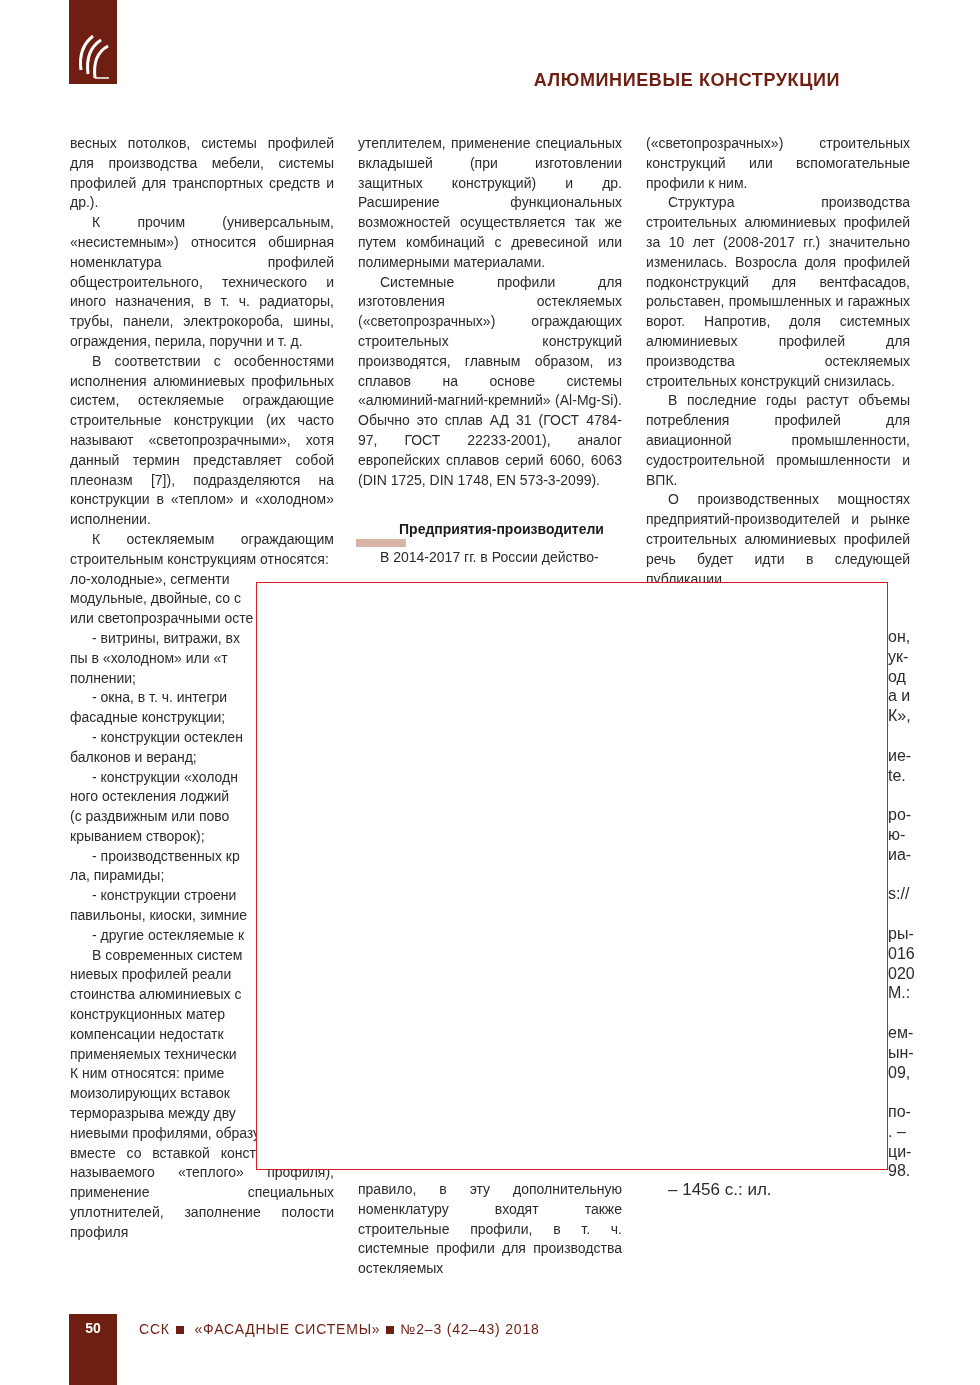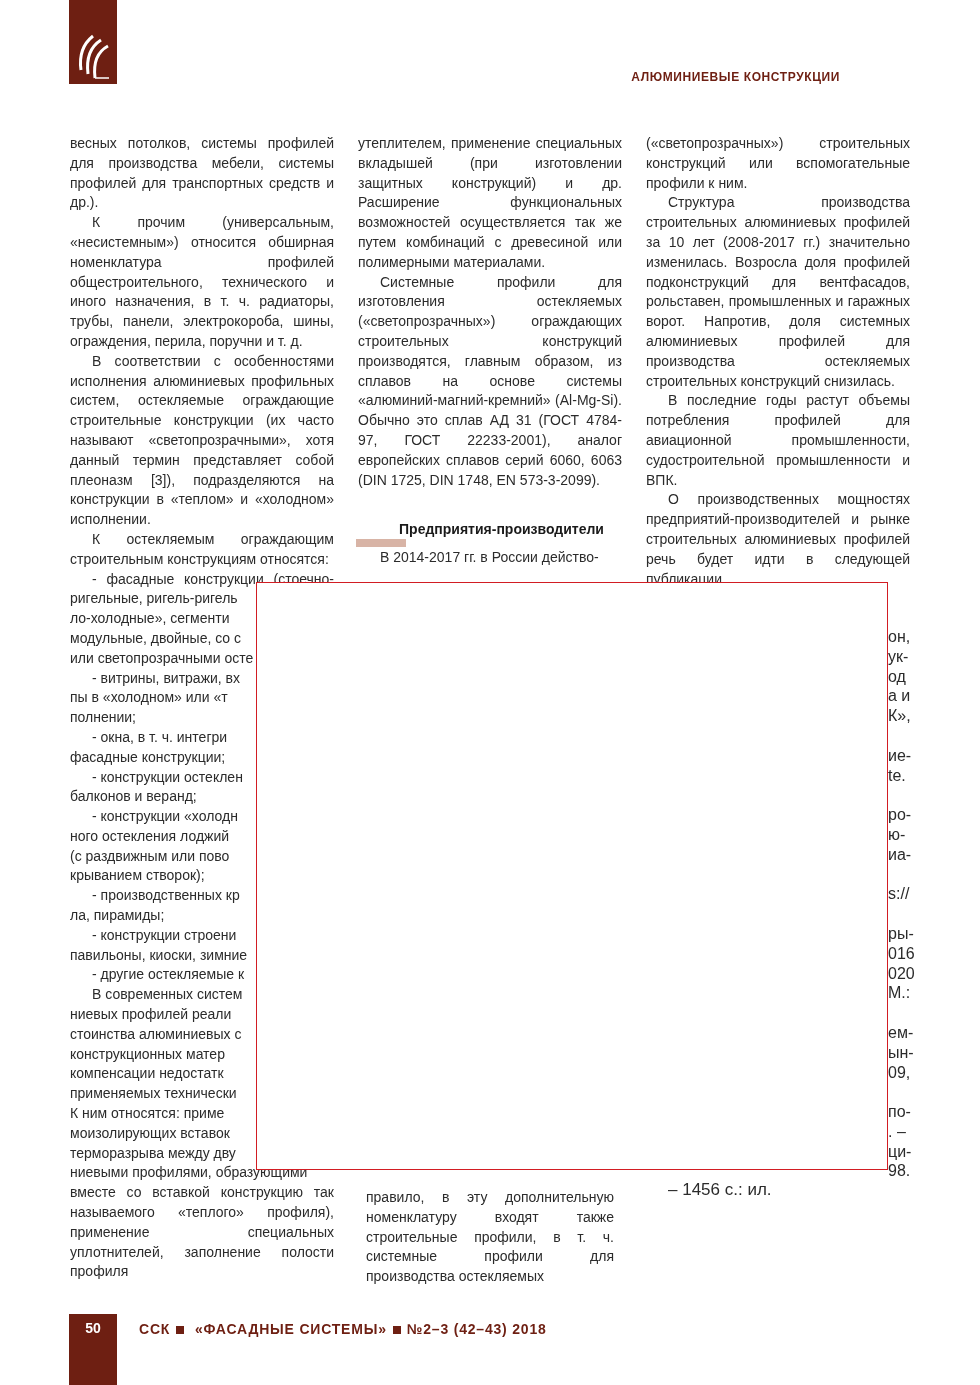--- a/index.html
+++ b/index.html
@@ -1,60 +1,59 @@
 <!DOCTYPE html>
 <html><head>
 <meta charset="utf-8">
 <style>
   html, body { margin: 0; padding: 0; background: #ffffff; }
   body { width: 980px; height: 1385px; position: relative; overflow: hidden;
          font-family: "Liberation Sans", sans-serif; color: #2b2b2b; }
   .logo-block { position: absolute; left: 69px; top: 0; width: 48px; height: 84px; background: #6e1f12; }
   .logo-block svg { position: absolute; left: 6px; top: 34px; }
   .section-title { position: absolute; right: 140px; top: 70px; font-family: "Liberation Sans", sans-serif;
-         font-weight: bold; font-size: 12px; letter-spacing: 0.6px; color: #6e1f12; }
+         font-weight: bold; font-size: 18px; letter-spacing: 0.6px; color: #6e1f12; }
   .col { position: absolute; top: 134px; font-size: 14px; line-height: 19.8px; text-align: justify; }
   .col p { margin: 0; }
   .col p.ind { text-indent: 22px; }
   .col1 { left: 70px; width: 264px; }
   .col2 { left: 358px; width: 264px; }
   .col3 { left: 646px; width: 264px; }
   .heading-wrap { position: relative; margin: 30px 0 10px 0; }
   .heading-bar { position: absolute; left: -2px; top: 19px; width: 50px; height: 8px; background: #d8b4a6; }
   .heading { position: relative; font-weight: bold; font-size: 14px; line-height: 18px; padding-left: 23px; color: #1a1a1a; text-align: center; }
   .col2-bottom { position: absolute; left: 358px; top: 1180px; width: 264px; font-size: 14px; line-height: 19.8px; text-align: justify; }
   .col3-bottom { position: absolute; left: 668px; top: 1180px; width: 240px; font-size: 17px; line-height: 19.8px; }
   .edge-frag { position: absolute; left: 888px; font-size: 16px; line-height: 19.8px; white-space: nowrap; }
   .overlay { position: absolute; left: 256px; top: 582px; width: 632px; height: 588px; background: #ffffff;
          border: 1.5px solid #d21d23; box-sizing: border-box; }
   .footer-block { position: absolute; left: 69px; top: 1314px; width: 48px; height: 71px; background: #6e1f12; }
   .page-num { position: absolute; left: 0; top: 6px; width: 48px; text-align: center; color: #ffffff;
          font-weight: bold; font-size: 14px; }
-  .footer-text { position: absolute; left: 139px; top: 1321px; font-weight: bold; font-size: 14px; letter-spacing: 0.8px; color: #6e1f12; }
+  .footer-text { position: absolute; left: 139px; top: 1321px; font-weight: normal; font-size: 14px; letter-spacing: 0.8px; color: #6e1f12; }
   .sq { display: inline-block; width: 8px; height: 8px; background: #6e1f12; margin: 0 6px 1px 6px; vertical-align: middle; }
 </style>
 </head>
 <body>
 
 <div class="logo-block">
   <svg width="36" height="48" viewBox="0 0 36 48">
     <path d="M18 2 C8 10 4 22 6 36" stroke="#fff" stroke-width="3" fill="none"></path>
     <path d="M26 6 C15 13 11 24 13 40" stroke="#fff" stroke-width="3" fill="none"></path>
     <path d="M33 12 C22 18 18 28 20 44" stroke="#fff" stroke-width="3" fill="none"></path>
     <path d="M20 44 L34 44" stroke="#fff" stroke-width="1.5"></path>
   </svg>
 </div>
 <div class="section-title">АЛЮМИНИЕВЫЕ КОНСТРУКЦИИ</div>
 
 <div class="col col1">
   <p>весных потолков, системы профилей для производства мебели, системы профилей для транспортных средств и др.).</p>
   <p class="ind">К прочим (универсальным, «несистемным») относится обширная номенклатура профилей общестроительного, технического и иного назначения, в т. ч. радиаторы, трубы, панели, электрокороба, шины, ограждения, перила, поручни и т. д.</p>
-  <p class="ind">В соответствии с особенностями исполнения алюминиевых профильных систем, остекляемые ограждающие строительные конструкции (их часто называют «светопрозрачными», хотя данный термин представляет собой плеоназм [3]), подразделяются на конструкции в «теплом» и «холодном» исполнении.</p>
+  <p class="ind">В соответствии с особенностями исполнения алюминиевых профильных систем, остекляемые ограждающие строительные конструкции (их часто называют «светопрозрачными», хотя данный термин представляет собой плеоназм [7]), подразделяются на конструкции в «теплом» и «холодном» исполнении.</p>
   <p class="ind">К остекляемым ограждающим строительным конструкциям относятся:</p>
-  <p class="ind">- фасадные конструкции (стоечно-ригельные, ригель-ригель</p>
   <p>ло-холодные», сегменти</p>
   <p>модульные, двойные, со с</p>
   <p>или светопрозрачными осте</p>
   <p class="ind">- витрины, витражи, вх</p>
   <p>пы в «холодном» или «т</p>
   <p>полнении;</p>
   <p class="ind">- окна, в т. ч. интегри</p>
   <p>фасадные конструкции;</p>
   <p class="ind">- конструкции остеклен</p>
   <p>балконов и веранд;</p>
@@ -83,21 +82,21 @@
 <div class="col col2">
   <p>утеплителем, применение специальных вкладышей (при изготовлении защитных конструкций) и др. Расширение функциональных возможностей осуществляется так же путем комбинаций с древесиной или полимерными материалами.</p>
   <p class="ind">Системные профили для изготовления остекляемых («светопрозрачных») ограждающих строительных конструкций производятся, главным образом, из сплавов на основе системы «алюминий-магний-кремний» (Al-Mg-Si). Обычно это сплав АД 31 (ГОСТ 4784-97, ГОСТ 22233-2001), аналог европейских сплавов серий 6060, 6063 (DIN 1725, DIN 1748, EN 573-3-2099).</p>
   <div class="heading-wrap">
     <div class="heading-bar"></div>
     <div class="heading">Предприятия-производители</div>
   </div>
   <p class="ind">В 2014-2017 гг. в России действо-</p>
 </div>
 <div class="col2-bottom">
-  <p style="margin:8px">правило, в эту дополнительную номенклатуру входят также строительные профили, в т. ч. системные профили для производства остекляемых</p>
+  <p style="margin:0">правило, в эту дополнительную номенклатуру входят также строительные профили, в т. ч. системные профили для производства остекляемых</p>
 </div>
 
 <div class="col col3">
   <p>(«светопрозрачных») строительных конструкций или вспомогательные профили к ним.</p>
   <p class="ind">Структура производства строительных алюминиевых профилей за 10 лет (2008-2017 гг.) значительно изменилась. Возросла доля профилей подконструкций для вентфасадов, рольставен, промышленных и гаражных ворот. Напротив, доля системных алюминиевых профилей для производства остекляемых строительных конструкций снизилась.</p>
   <p class="ind">В последние годы растут объемы потребления профилей для авиационной промышленности, судостроительной промышленности и ВПК.</p>
   <p class="ind">О производственных мощностях предприятий-производителей и рынке строительных алюминиевых профилей речь будет идти в следующей публикации.</p>
 </div>
 
 <div class="edge-frag" style="top:627px">

